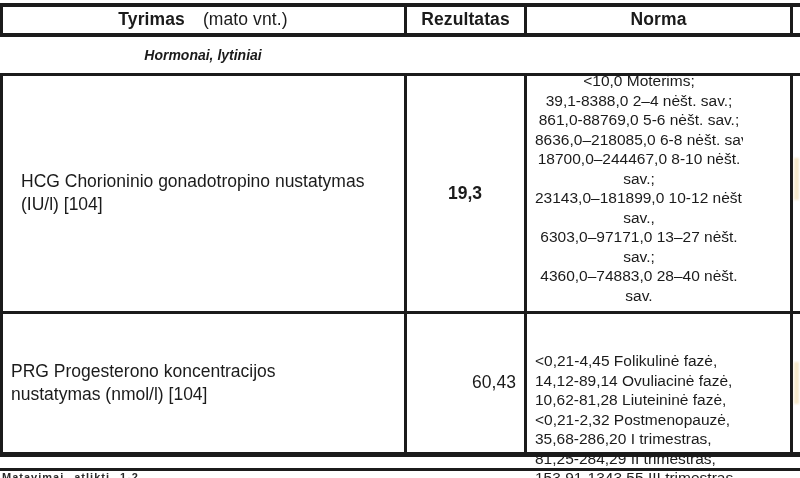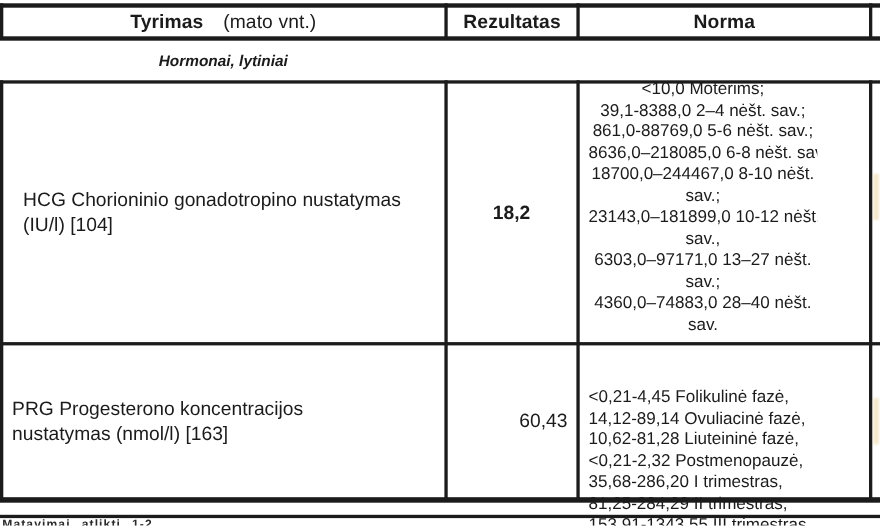--- a/index.html
+++ b/index.html
@@ -56,36 +56,36 @@
     <span>Tyrimas</span>
     <span class="header-suffix">(mato vnt.)</span>
   </div>
   <div class="cell center-flex header-label" style="left:407px;top:6px;width:117px;height:27px;">Rezultatas</div>
   <div class="cell center-flex header-label" style="left:527px;top:6px;width:263px;height:27px;">Norma</div>
 
   <div class="cell center-flex section-title" style="left:2px;top:39px;width:402px;height:32px;">Hormonai, lytiniai</div>
 
   <div class="cell test-name" style="left:12px;top:75px;width:400px;height:236px;">HCG Chorioninio gonadotropino nustatymas
 (IU/l) [104]</div>
-  <div class="cell center-flex result-val result-bold" style="left:407px;top:75px;width:116px;height:236px;">18,2</div>
+  <div class="cell center-flex result-val result-bold" style="left:407px;top:75px;width:116px;height:236px;">19,3</div>
   <div class="cell norma-text" style="left:527px;top:70px;width:216px;height:236px;text-align:center;">&lt;10,0 Moterims;
 39,1-8388,0 2–4 nėšt. sav.;
 861,0-88769,0 5-6 nėšt. sav.;
 8636,0–218085,0 6-8 nėšt. sav.;
 18700,0–244467,0 8-10 nėšt.
 sav.;
 23143,0–181899,0 10-12 nėšt.
 sav.,
 6303,0–97171,0 13–27 nėšt.
 sav.;
 4360,0–74883,0 28–40 nėšt.
 sav.</div>
 
   <div class="cell test-name" style="left:2px;top:313px;width:400px;height:139px;">PRG Progesterono koncentracijos
-nustatymas (nmol/l) [163]</div>
+nustatymas (nmol/l) [104]</div>
   <div class="cell center-flex result-val" style="left:414px;top:313px;width:128px;height:139px;padding-left:32px;">60,43</div>
   <div class="cell norma-text" style="left:527px;top:313px;width:262px;height:139px;margin-top:37px;">&lt;0,21-4,45 Folikulinė fazė,
 14,12-89,14 Ovuliacinė fazė,
 10,62-81,28 Liuteininė fazė,
 &lt;0,21-2,32 Postmenopauzė,
 35,68-286,20 I trimestras,
 81,25-284,29 II trimestras,
 153,91-1343,55 III trimestras</div>
 
   <div class="faint-mark" style="left:794px;top:158px;height:42px;"></div>

